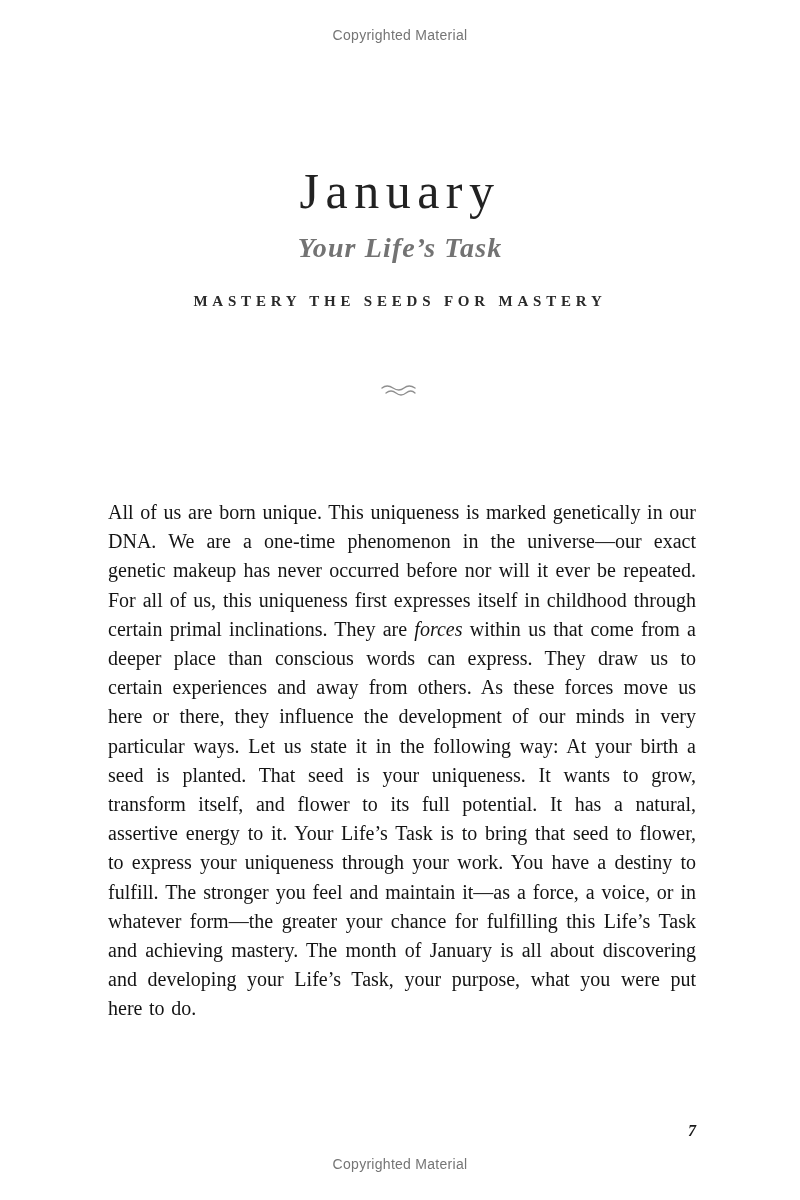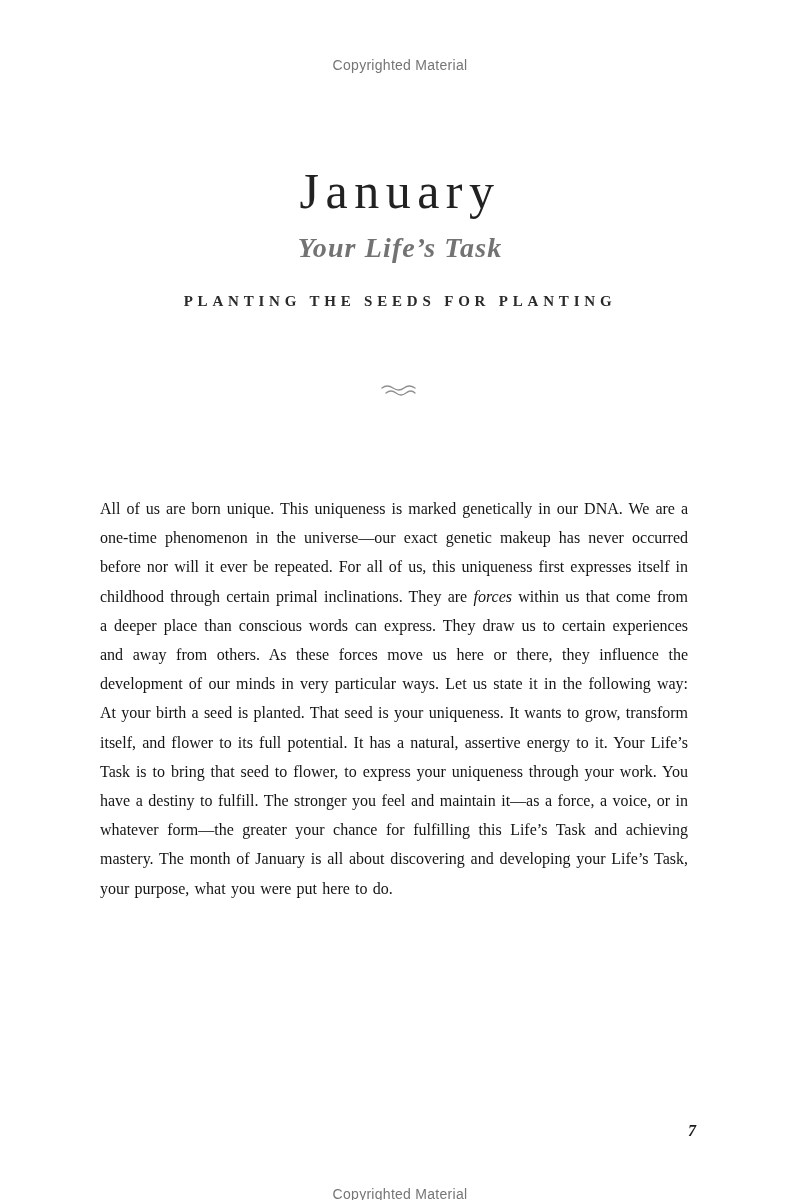--- a/index.html
+++ b/index.html
@@ -19,21 +19,20 @@
   }
   .copyright {
     position: absolute;
     left: 0;
     width: 100%;
     text-align: center;
     font-family: "Liberation Sans", sans-serif;
     font-size: 14px;
     color: #757575;
     letter-spacing: 0.02em;
-    margin-top: 30px;
   }
   .copyright.top { top: 27px; }
   .copyright.bottom { top: 1156px; }
 
   .chapter-title {
     position: absolute;
     top: 128px;
     left: 0;
     width: 100%;
     text-align: center;
@@ -71,23 +70,23 @@
     top: 383px;
     left: 0;
     width: 100%;
     text-align: center;
   }
   .ornament svg { display: inline-block; }
 
   .body-text {
     position: absolute;
     top: 478px;
-    left: 100px;
+    left: 108px;
     width: 588px;
-    font-size: 16px;
+    font-size: 20px;
     line-height: 29.2px;
     text-align: justify;
     word-spacing: 0.08em;
     color: #141414;
   }
   .body-text .italic { font-style: italic; }
 
   .page-number {
     position: absolute;
     top: 1122px;
@@ -104,21 +103,21 @@
 <body>
 
 <div class="page">
 
   <div class="copyright top">Copyrighted Material</div>
 
   <h1 class="chapter-title">January</h1>
 
   <div class="subtitle">Your Life’s Task</div>
 
-  <div class="tagline">PLANTING THE SEEDS FOR PLANTING</div>
+  <div class="tagline">MASTERY THE SEEDS FOR MASTERY</div>
 
   <div class="ornament">
     <span>
       <svg width="48" height="16" viewBox="0 0 48 16" aria-hidden="true">
         <path d="M6 5 q5 -4 11 0 t11 0 t11 0" fill="none" stroke="#8f8f8f" stroke-width="1.4" stroke-linecap="round"></path>
         <path d="M10 10 q5 -4 10 0 t10 0 t9 0" fill="none" stroke="#8f8f8f" stroke-width="1.3" stroke-linecap="round"></path>
       </svg>
     </span>
   </div>
 

